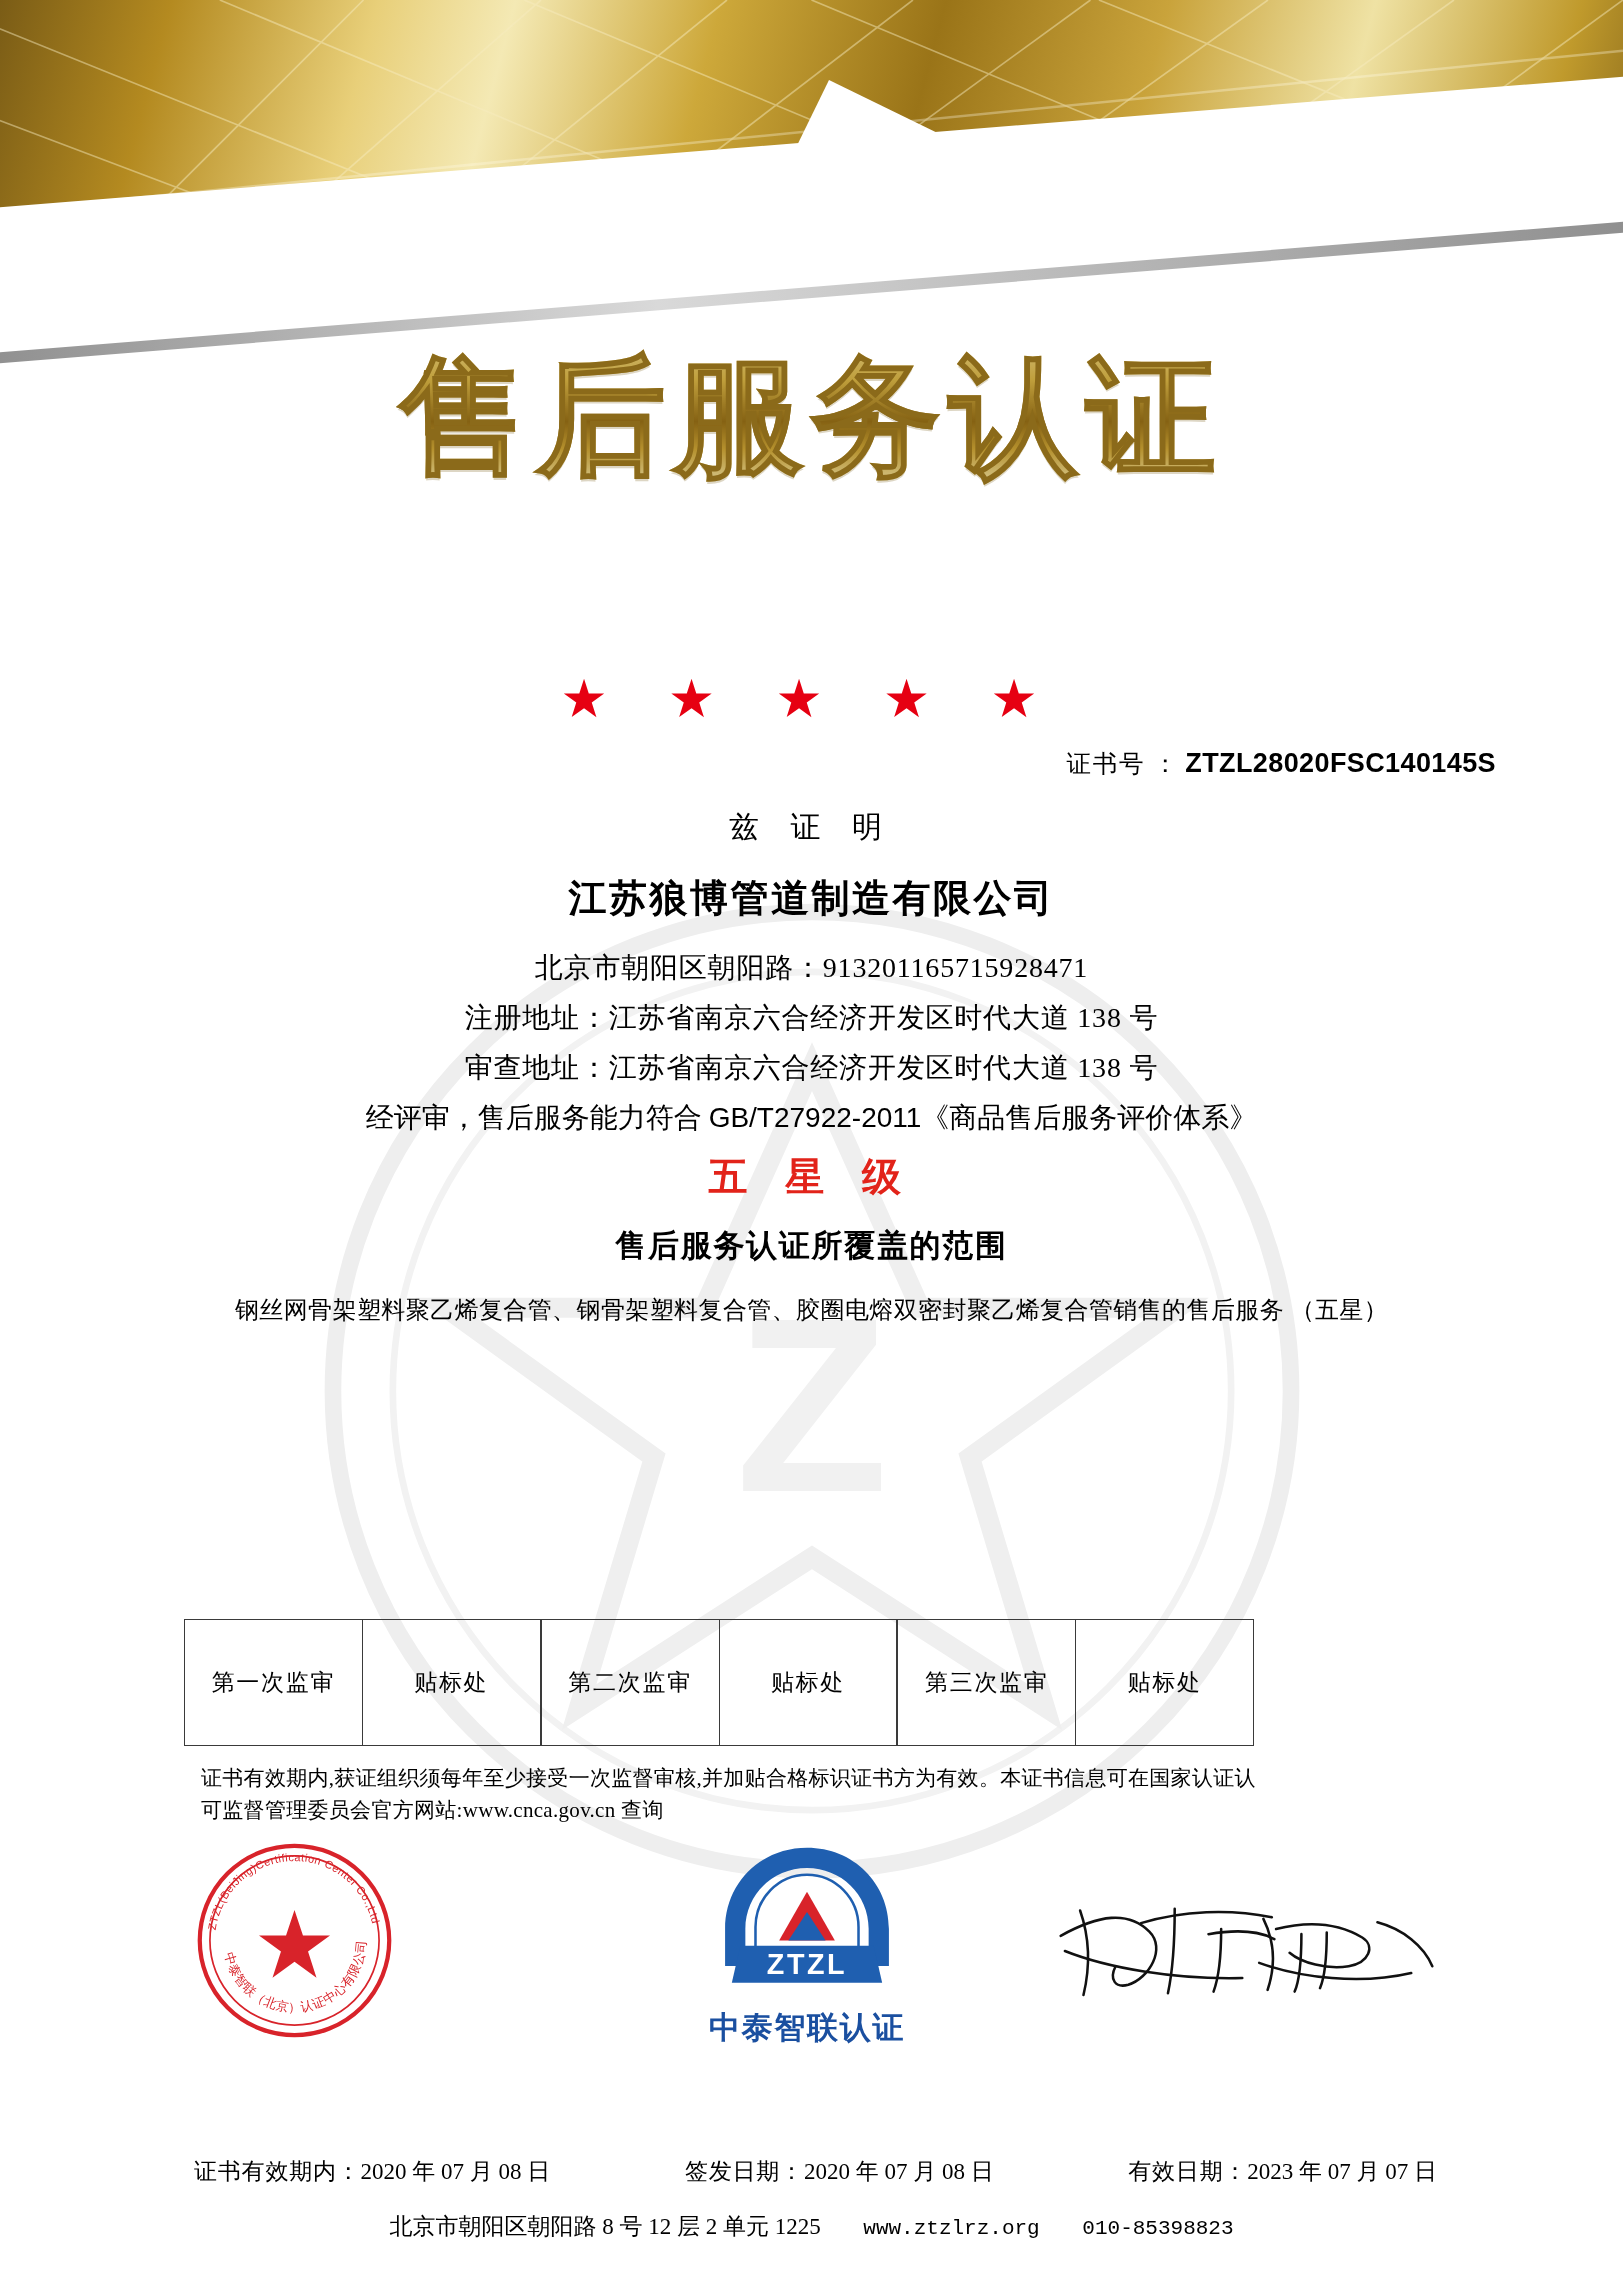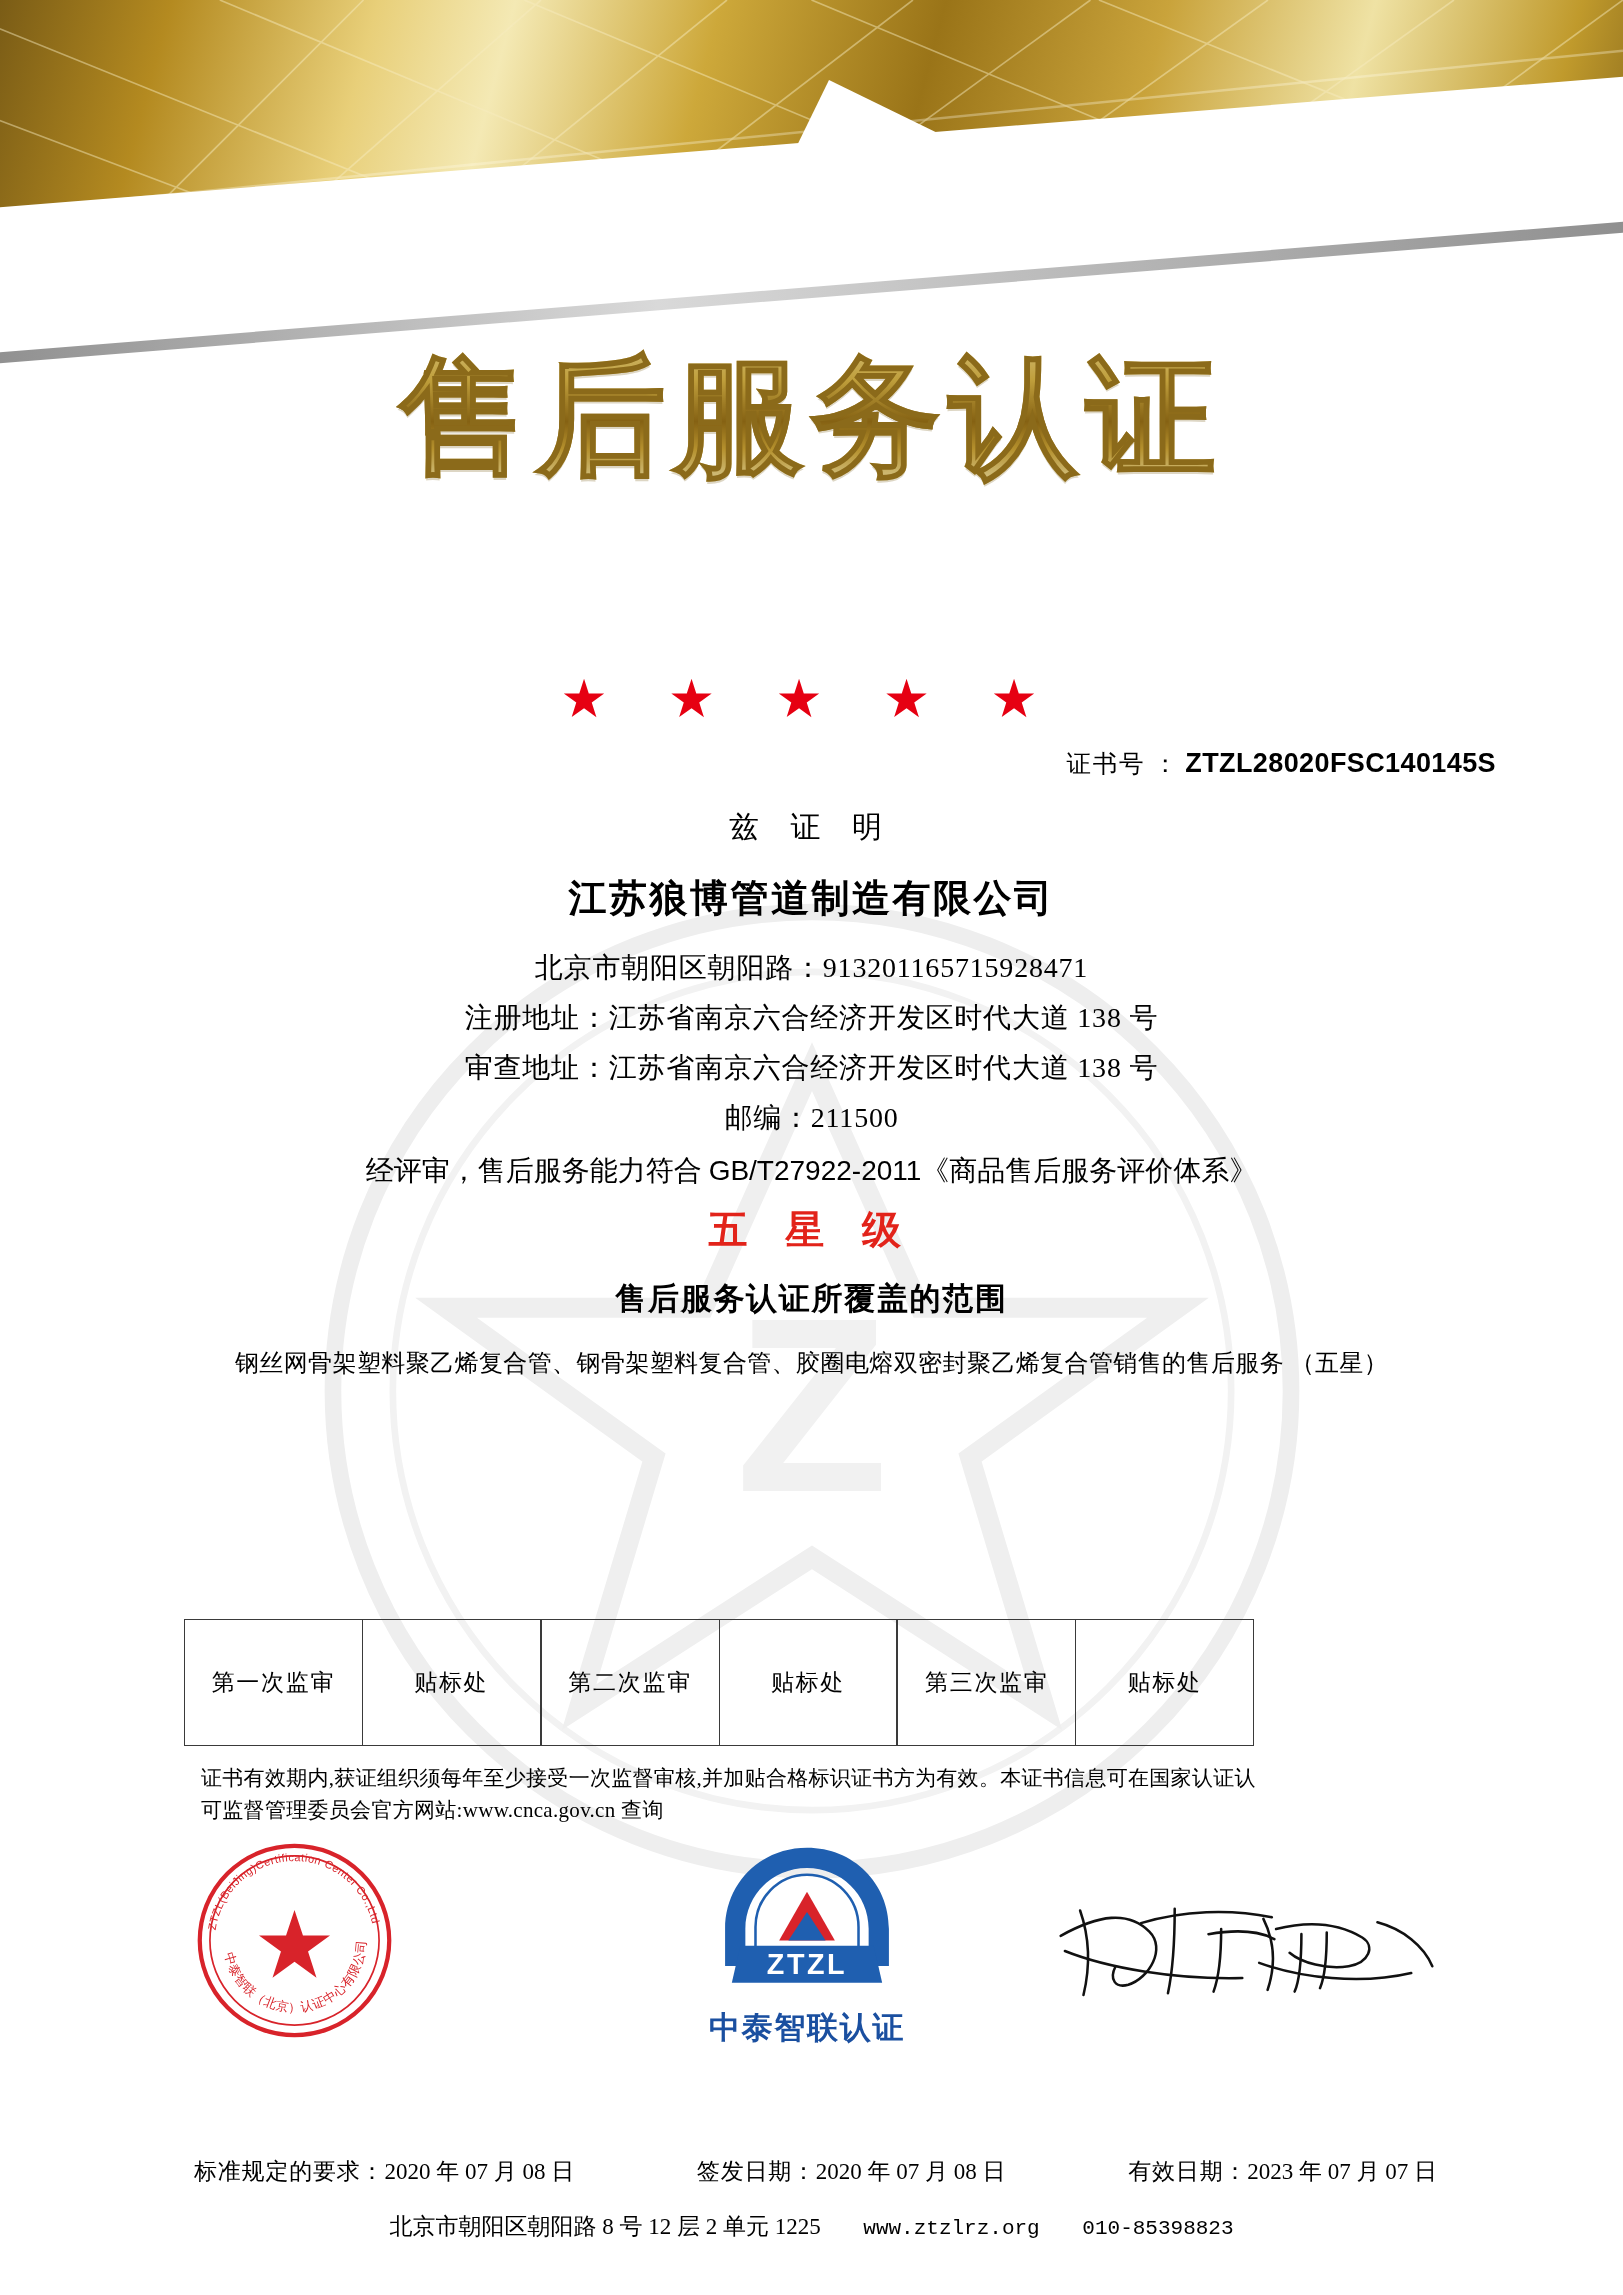--- a/index.html
+++ b/index.html
@@ -376,21 +376,20 @@
     <span class="label">证书号 ：</span>
     <span class="value">ZTZL28020FSC140145S</span>
   </div>
 
   <div class="body-block">
     <div class="line l-hereby">兹 证 明</div>
     <div class="line l-company">江苏狼博管道制造有限公司</div>
     <div class="line l-credit">北京市朝阳区朝阳路：913201165715928471</div>
     <div class="line l-addr">注册地址：江苏省南京六合经济开发区时代大道 138 号</div>
     <div class="line l-addr">审查地址：江苏省南京六合经济开发区时代大道 138 号</div>
-    <div class="line l-zip">邮编：211500</div>
     <div class="line l-standard">
       <span>经评审，售后服务能力符合 </span><b>GB/T27922-2011</b><b>《商品售后服务评价体系》</b>
     </div>
     <div class="line l-grade">五 星 级</div>
     <div class="line l-scope-title">售后服务认证所覆盖的范围</div>
     <div class="line l-scope-text">钢丝网骨架塑料聚乙烯复合管、钢骨架塑料复合管、胶圈电熔双密封聚乙烯复合管销售的售后服务 （五星）</div>
   </div>
 
   <div class="sup-row">
     <div class="sup-box">
@@ -453,21 +452,21 @@
       <path d="M300,58 C300,92 298,112 292,126"></path>
       <path d="M330,56 C330,90 328,108 322,122"></path>
       <path d="M250,92 C300,110 370,118 430,104"></path>
       <path d="M390,44 C420,52 445,72 455,96"></path>
       <path d="M20,78 C70,98 150,112 230,110"></path>
     </g>
   </svg>
 
   <div class="dates">
     <div>
-      <span class="lbl">标准规定的要求：</span><span>2020 年 07 月 08 日</span>
+      <span class="lbl">证书有效期内：</span><span>2020 年 07 月 08 日</span>
     </div>
     <div>
       <span class="lbl">签发日期：</span><span>2020 年 07 月 08 日</span>
     </div>
     <div>
       <span class="lbl">有效日期：</span><span>2023 年 07 月 07 日</span>
     </div>
   </div>
 
   <div class="footer">

